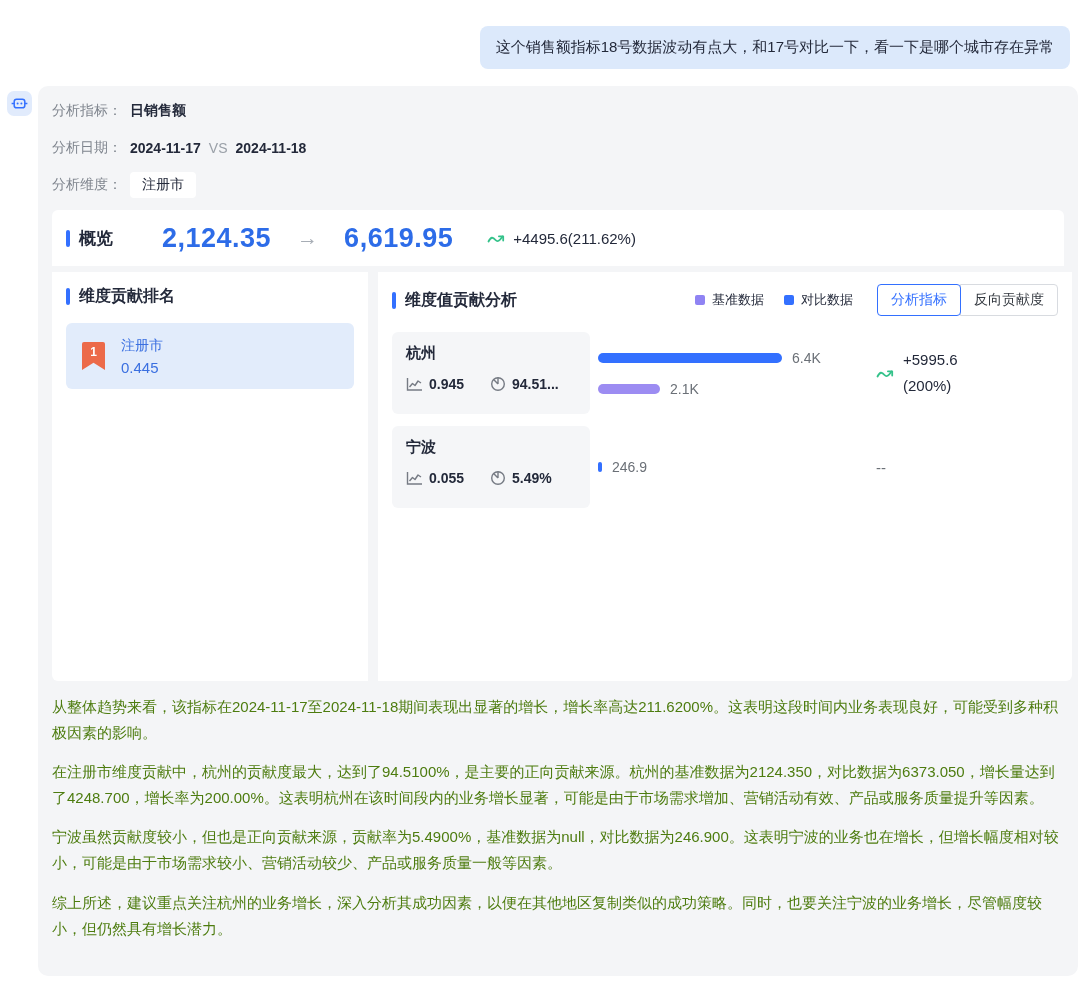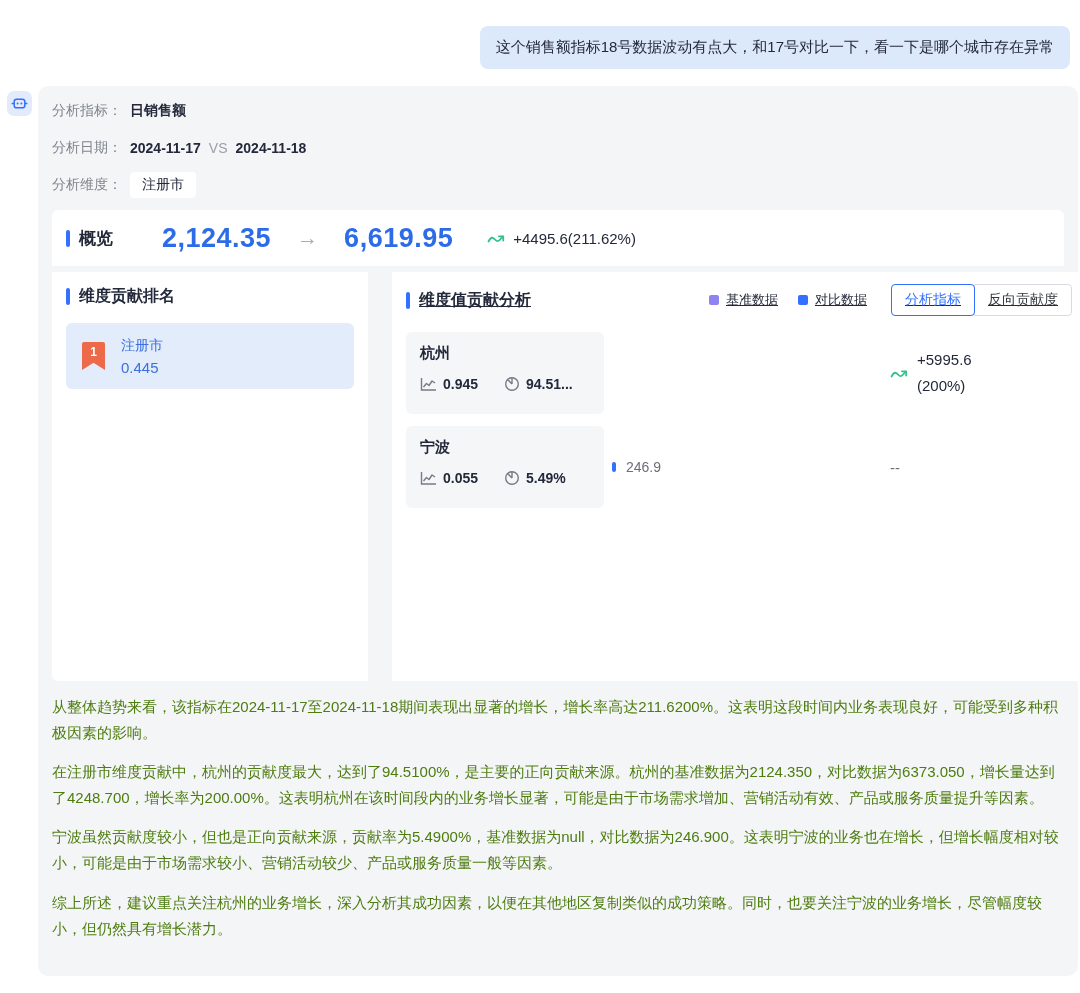--- a/index.html
+++ b/index.html
@@ -31,35 +31,35 @@
   
   .overview { margin-top:10px; height:56px; background:#ffffff; border-radius:6px 6px 0 0;
     display:flex; align-items:center; padding:0 14px; }
   .overview-title { display:flex; align-items:center; font-size:17px; font-weight:700; width:96px; }
   .big-num { font-size:27px; font-weight:700; color:#2d6ce8; letter-spacing:0.5px; }
   .ov-arrow { color:#a7adb5; font-size:21px; margin:0 26px; }
   .ov-delta { display:flex; align-items:center; margin-left:34px; font-size:15px; font-weight:500; }
   .trend-icon { margin-right:8px; display:inline-flex; }
 
   
-  .cols { display:flex; gap:24px; margin-top:6px; height:409px; }
+  .cols { display:flex; gap:10px; margin-top:6px; height:409px; }
   .col { background:#ffffff; }
   .col-left { width:316px; border-radius:0 0 0 6px; padding:14px; }
   .col-right { flex:1; border-radius:0 0 6px 0; padding:12px 14px; }
   .col-title { display:flex; align-items:center; font-size:16px; font-weight:700; }
 
   .rank-card { margin-top:16px; width:288px; height:66px; background:#e2ecfb; border-radius:6px;
     display:flex; align-items:center; padding:0 16px; cursor:pointer; }
   .ribbon { width:23px; height:28px; background:#ec6a49; color:#ffffff; font-size:12px; font-weight:700;
     display:flex; justify-content:center; padding-top:3px; margin-right:16px; flex:none;
     clip-path:polygon(0 0,100% 0,100% 100%,50% 74%,0 100%); border-radius:2px 2px 0 0; }
   .rank-name { color:#3a6fe0; font-size:14px; font-weight:500; }
   .rank-score { color:#3a6fe0; font-size:15px; font-weight:500; margin-top:4px; }
 
-  .right-head { display:flex; align-items:center;text-decoration:underline; }
+  .right-head { display:flex; align-items:center; }
   .legend { display:flex; align-items:flex-end; margin-left:auto; gap:20px; }
   .legend-item { display:flex; align-items:center; font-size:13px; color:#23293a; cursor:pointer; }
   .legend-sq { width:10px; height:10px; border-radius:2px; margin-right:7px; }
   .seg { display:flex; margin-left:24px; }
   .seg button { font-family:inherit; font-size:14px; background:#ffffff; padding:6px 13px; cursor:pointer; }
   .seg .on  { color:#3370ff; border:1px solid #3370ff; border-radius:4px; z-index:1; }
   .seg .off { color:#33383f; border:1px solid #d8dbe0; border-radius:0 4px 4px 0; margin-left:-1px; }
 
   .crow { display:flex; align-items:center; margin-top:16px; height:82px; }
   .crow + .crow { margin-top:12px; }
@@ -187,20 +187,30 @@
             </span>
             <span class="stat">
               <svg width="16" height="16" viewBox="0 0 16 16">
                 <circle cx="8" cy="8" r="6.3" fill="none" stroke="#767b84" stroke-width="1.4"></circle>
                 <path d="M8 8 L8 1.7 M8 8 L3.6 3.6" stroke="#767b84" stroke-width="1.4" fill="none"></path>
               </svg>
               <span>94.51...</span>
             </span>
           </div>
         </div>
+        <div class="bars">
+          <div class="bar-line">
+            <span class="bar" style="background: rgb(51, 112, 255); width: 184px;"></span>
+            <span class="bar-label">6.4K</span>
+          </div>
+          <div class="bar-line">
+            <span class="bar" style="background: rgb(156, 140, 242); width: 62px;"></span>
+            <span class="bar-label">2.1K</span>
+          </div>
+        </div>
         <div class="chg">
           <span class="trend-icon" style="margin-right:9px">
             <svg width="18" height="13" viewBox="0 0 18 13">
               <path d="M1.5 9.5 C4 4.5,6 5,8.5 8 C10.5 10.3,12.5 9,15.5 4.5" fill="none" stroke="#34c28a" stroke-width="1.8" stroke-linecap="round"></path>
               <path d="M11.9 4.3 L16.2 4.3 L16.2 8.5" fill="none" stroke="#34c28a" stroke-width="1.8" stroke-linecap="round" stroke-linejoin="round"></path>
             </svg>
           </span>
           <span class="chg-txt">
             <div>+5995.6</div>
             <div>(200%)</div>

